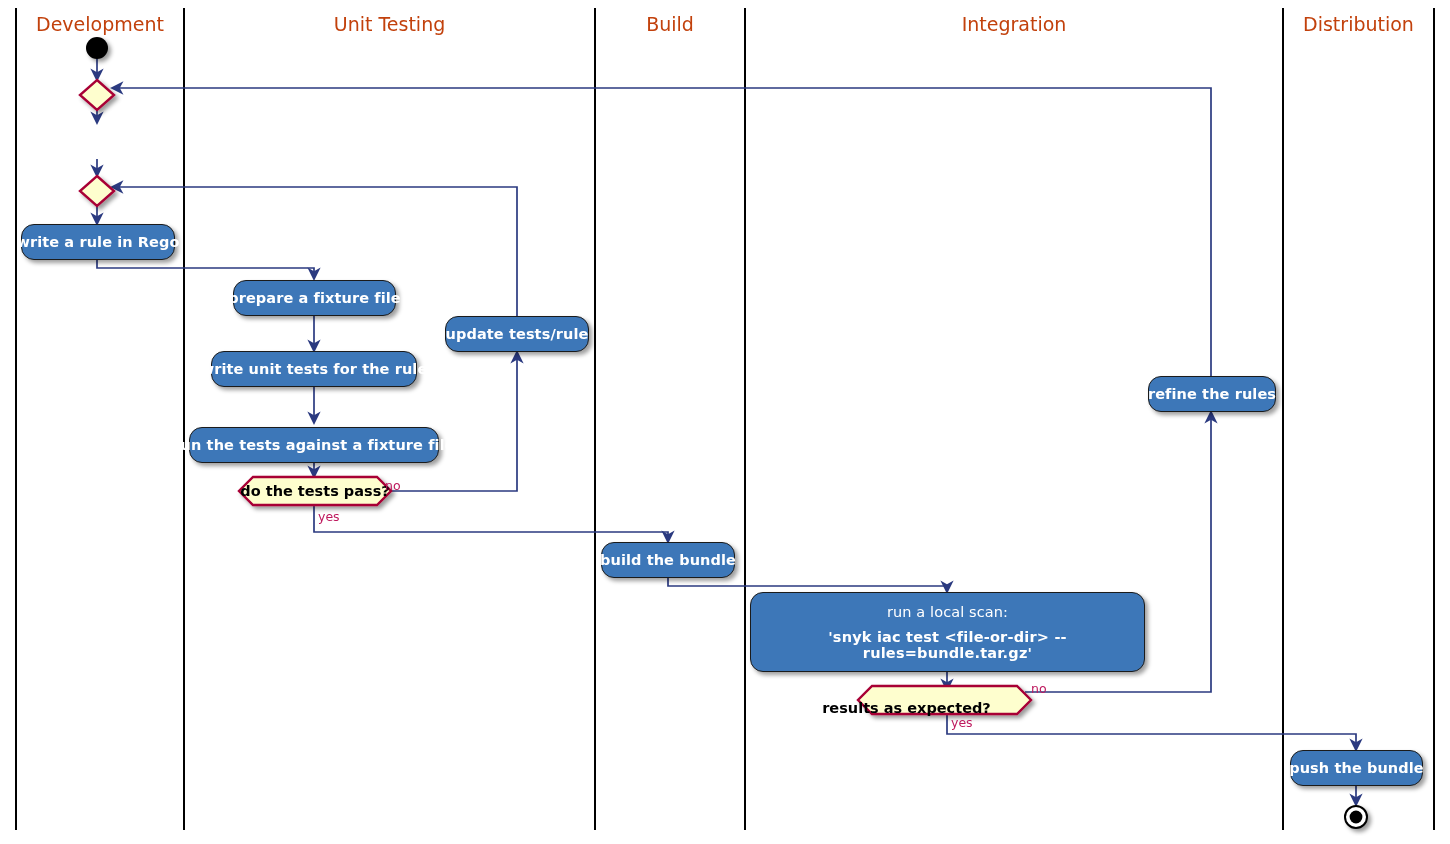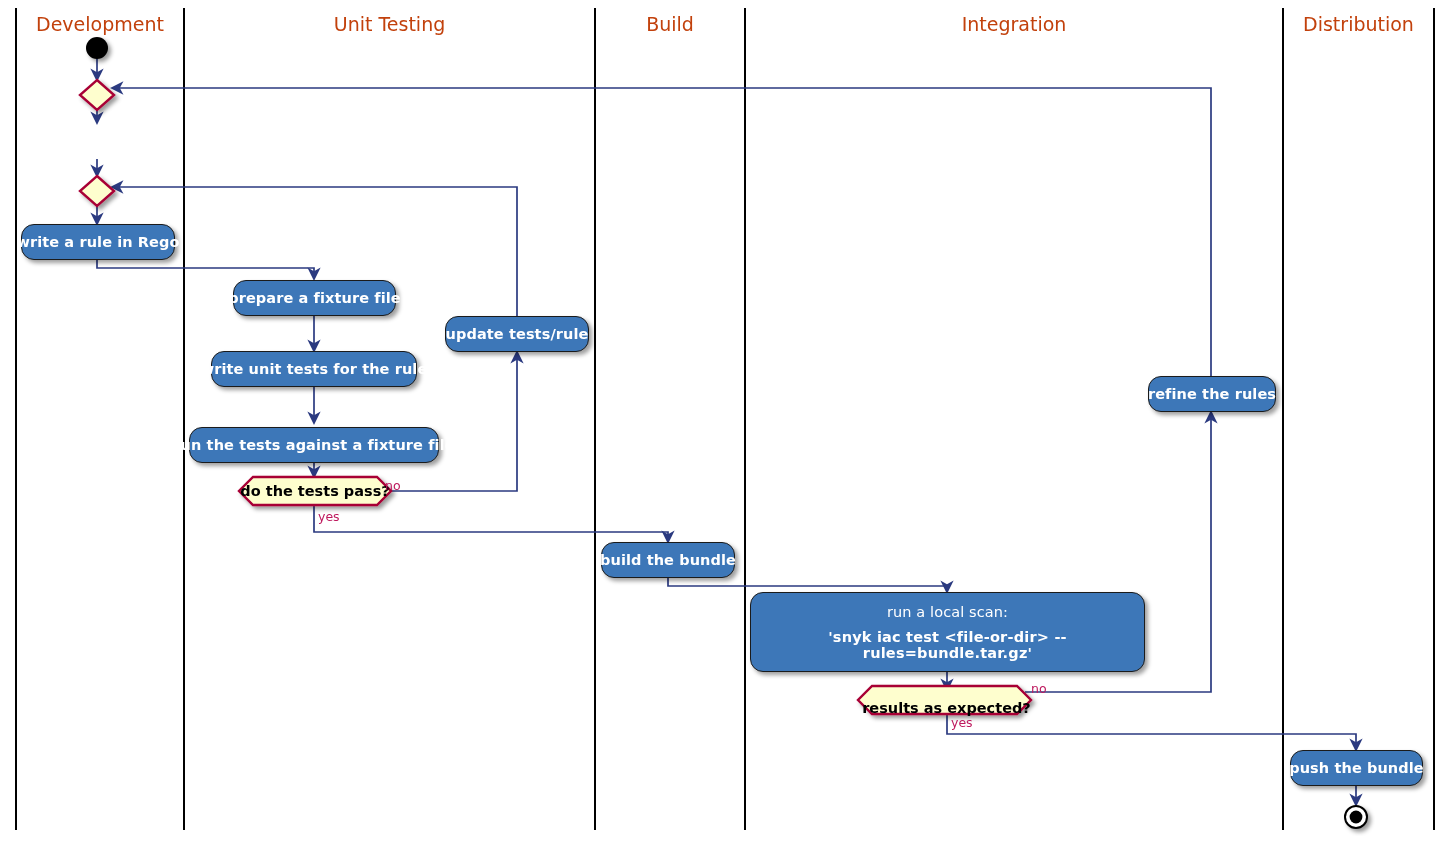--- a/index.html
+++ b/index.html
@@ -164,21 +164,21 @@
   </div>
 
   <div class="node" style="left:1148px;top:376px;width:128px;height:36px;">refine the rules</div>
 
   <div class="node" style="left:1290px;top:750px;width:133px;height:36px;">push the bundle</div>
 
   <div class="hexwrap" style="left:239px;top:477px;width:152px;height:28px;">
     <div class="hextext">do the tests pass?</div>
   </div>
 
-  <div class="hexwrap" style="left:860px;top:686px;width:173px;height:44px;">
+  <div class="hexwrap" style="left:820px;top:686px;width:173px;height:44px;">
     <div class="hextext">results as expected?</div>
   </div>
 
   <div class="edge-label" style="left:385px;top:478px;">no</div>
   <div class="edge-label" style="left:318px;top:509px;">yes</div>
   <div class="edge-label" style="left:1031px;top:681px;">no</div>
   <div class="edge-label" style="left:951px;top:715px;">yes</div>
 
 </div>
 

